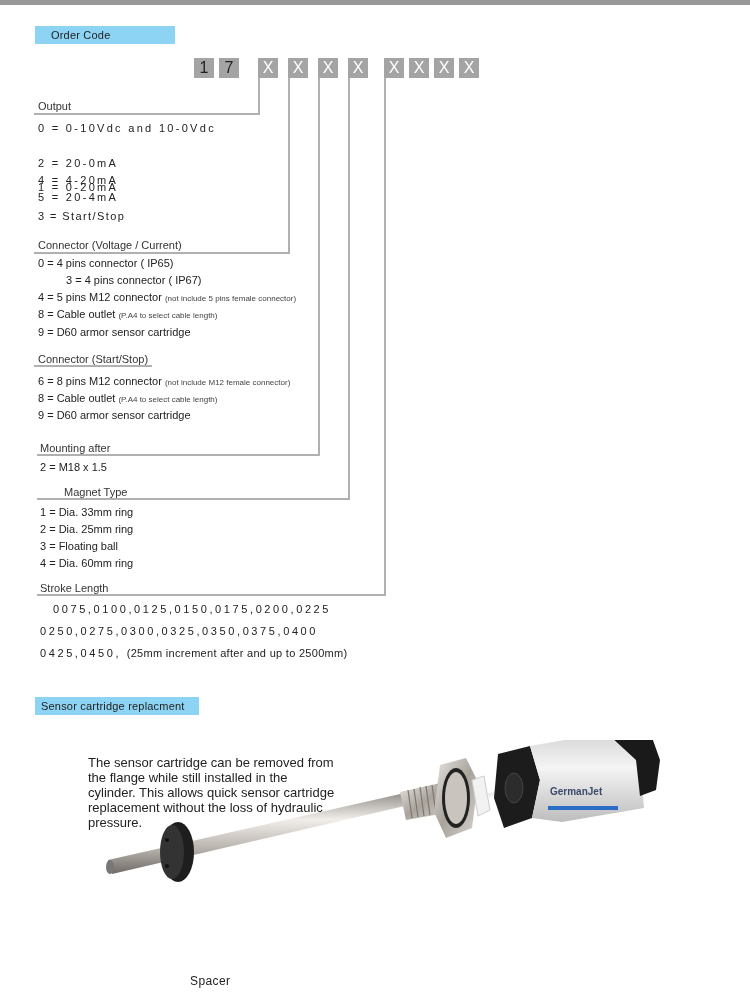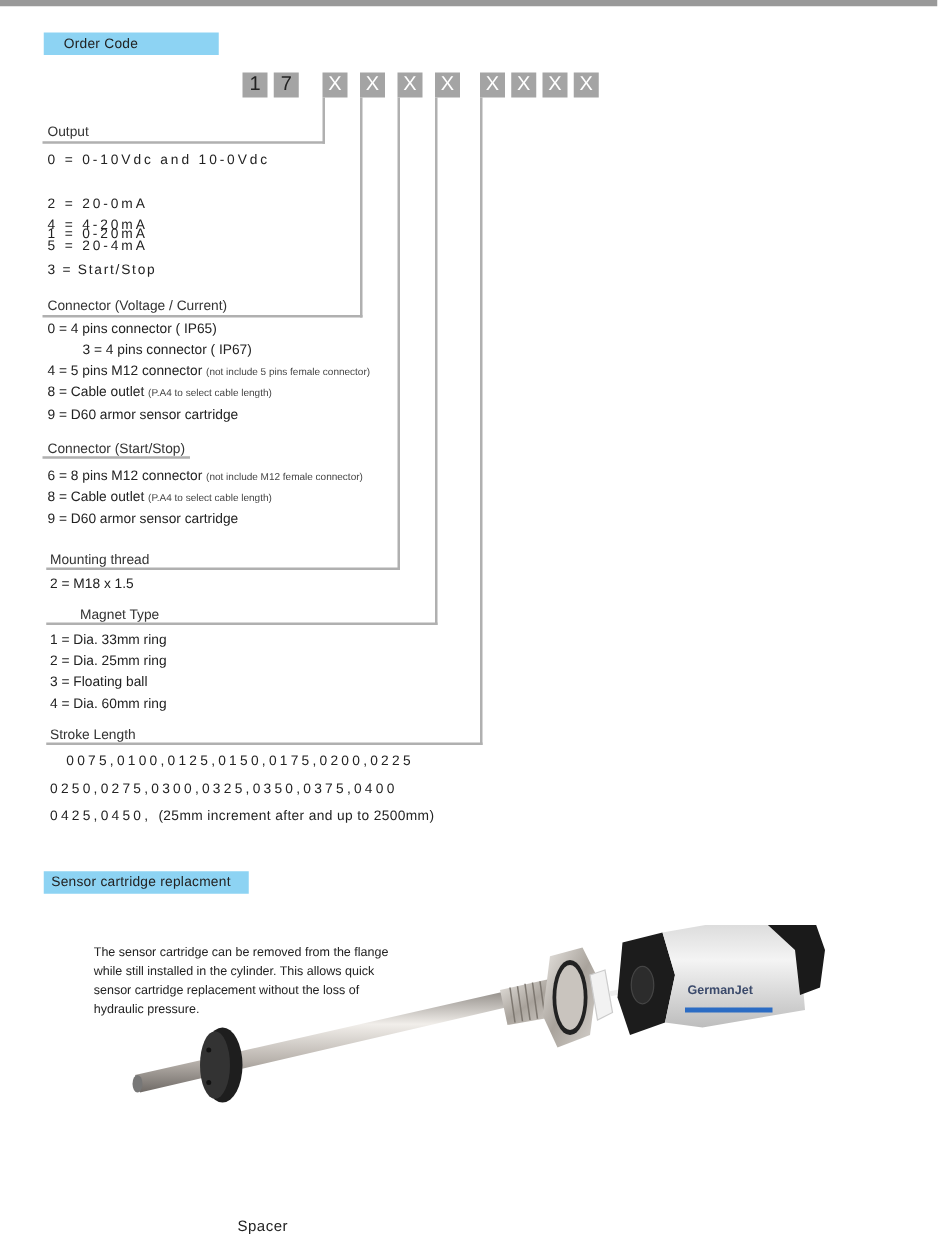--- a/index.html
+++ b/index.html
@@ -18,21 +18,21 @@
   }
   .code-box.fixed { color: #222; }
   .vline { position: absolute; width: 2px; background: #b0b0b0; }
   .hline { position: absolute; height: 2px; background: #b0b0b0; }
   .group-title { position: absolute; left: 38px; font-size: 11px; color: #333; }
   .opt { position: absolute; left: 38px; font-size: 11px; color: #222; white-space: nowrap; }
   .opt.spaced { letter-spacing: 2.3px; font-size: 11px; }
   .opt small { font-size: 8px; color: #444; letter-spacing: 0; }
   .stroke-line { position: absolute; left: 40px; font-size: 11px; letter-spacing: 2.6px; white-space: nowrap; color: #222; }
   .stroke-line span.note { letter-spacing: 0.3px; font-size: 11px; }
-  .desc { position: absolute; left: 75px; top: 755px; width: 250px; font-size: 10px; line-height: 15px; color: #222; }
+  .desc { position: absolute; left: 88px; top: 755px; width: 250px; font-size: 13px; line-height: 15px; color: #222; }
   .spacer-label { position: absolute; left: 190px; top: 974px; font-size: 12px; color: #222; letter-spacing: 0.4px; }
   .product { position: absolute; left: 100px; top: 740px; width: 560px; height: 230px; }
 </style>
 </head>
 <body>
 
 <div class="topbar"></div>
 
 <div class="section-tag" style="left:35px; top:26px; width:124px;">Order Code</div>
 
@@ -76,21 +76,21 @@
 <div class="opt" style="top:274px;margin-left:28px;"><span>3 = 4 pins connector ( IP67)</span></div>
 <div class="opt" style="top:291px;"><span>4 = 5 pins M12 connector</span> <small>(not include 5 pins female connector)</small></div>
 <div class="opt" style="top:308px;"><span>8 = Cable outlet</span> <small>(P.A4 to select cable length)</small></div>
 <div class="opt" style="top:326px;"><span>9 = D60 armor sensor cartridge</span></div>
 
 <div class="group-title" style="top:353px;">Connector (Start/Stop)</div>
 <div class="opt" style="top:375px;"><span>6 = 8 pins M12 connector</span> <small>(not include M12 female connector)</small></div>
 <div class="opt" style="top:392px;"><span>8 = Cable outlet</span> <small>(P.A4 to select cable length)</small></div>
 <div class="opt" style="top:409px;"><span>9 = D60 armor sensor cartridge</span></div>
 
-<div class="group-title" style="top:442px; left:40px;">Mounting thread</div>
+<div class="group-title" style="top:442px; left:40px;">Mounting after</div>
 <div class="opt" style="top:461px; left:40px;">2 = M18 x 1.5</div>
 
 <div class="group-title" style="top:486px; left:40px;padding-left:24px;">Magnet Type</div>
 <div class="opt" style="top:506px; left:40px;">1 = Dia. 33mm ring</div>
 <div class="opt" style="top:523px; left:40px;">2 = Dia. 25mm ring</div>
 <div class="opt" style="top:540px; left:40px;">3 = Floating ball</div>
 <div class="opt" style="top:557px; left:40px;">4 = Dia. 60mm ring</div>
 
 <div class="group-title" style="top:582px; left:40px;">Stroke Length</div>
 <div class="stroke-line" style="top:603px;padding-left:13px;">0075,0100,0125,0150,0175,0200,0225</div>

